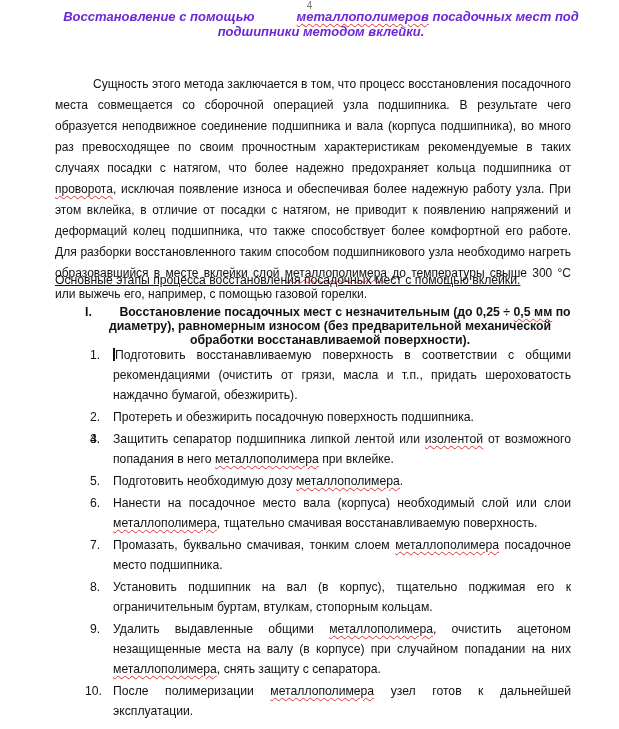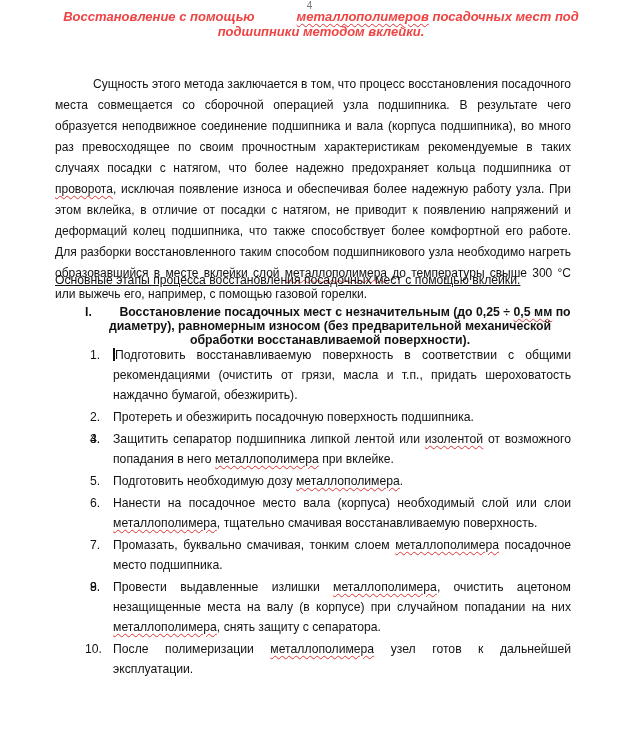--- a/index.html
+++ b/index.html
@@ -1,21 +1,21 @@
 <!DOCTYPE html>
 <html><head>
 <meta charset="utf-8">
 <style>
   html, body { margin: 0; padding: 0; background: #ffffff; }
   body { width: 619px; height: 729px; position: relative; overflow: hidden;
          font-family: "Liberation Sans", sans-serif; color: #111; }
   .page-num { position: absolute; top: 0px; left: 0; width: 619px; text-align: center;
               font-size: 10px; color: #777; }
   .title { position: absolute; top: 9px; left: 60px; width: 522px; text-align: center;
-           font-size: 13px; font-weight: bold; font-style: italic; line-height: 15px; color: #ef4444; }
+           font-size: 13px; font-weight: bold; font-style: italic; line-height: 15px; color: #6d28d9; }
   .title .gap { display: inline-block; width: 42px; }
   .wavy { text-decoration: underline wavy #d33; text-decoration-thickness: 1px; text-underline-offset: 2px; }
   .para { position: absolute; top: 74px; left: 55px; width: 516px;
           font-size: 12px; line-height: 21px; text-align: justify; text-indent: 38px; }
   .subhead { position: absolute; top: 271px; left: 55px; width: 516px; text-align: left;
              font-size: 12.2px; line-height: 18px; }
   .subhead span { text-decoration: underline; }
   .section { position: absolute; top: 305px; left: 80px; width: 500px;
              font-size: 12.3px; font-weight: bold; line-height: 14px; text-align: center; }
   .section .num { position: absolute; left: 5px; top: 0; }
@@ -46,16 +46,16 @@
 </div>
 
 <ol class="steps">
   <li><span class="n">1.</span><span class="cursor"></span><span>Подготовить восстанавливаемую поверхность в соответствии с общими рекомендациями (очистить от грязи, масла и т.п., придать шероховатость наждачно бумагой, обезжирить).</span></li>
   <li><span class="n">2.</span><span>Протереть и обезжирить посадочную поверхность подшипника.</span></li>
   <li><span class="n">3.</span></li>
   <li><span class="n">4.</span><span>Защитить сепаратор подшипника липкой лентой или </span><span class="wavy">изолентой</span><span> от возможного попадания в него </span><span class="wavy">металлополимера</span><span> при вклейке.</span></li>
   <li><span class="n">5.</span><span>Подготовить необходимую дозу </span><span class="wavy">металлополимера</span><span>.</span></li>
   <li><span class="n">6.</span><span>Нанести на посадочное место вала (корпуса) необходимый слой или слои </span><span class="wavy">металлополимера</span><span>, тщательно смачивая восстанавливаемую поверхность.</span></li>
   <li><span class="n">7.</span><span>Промазать, буквально смачивая, тонким слоем </span><span class="wavy">металлополимера</span><span> посадочное место подшипника.</span></li>
-  <li><span class="n">8.</span></li>
-  <li><span class="n">9.</span><span>Провести выдавленные излишки </span><span class="wavy">металлополимера</span><span>, очистить ацетоном незащищенные места на валу (в корпусе) при случайном попадании на них </span><span class="wavy">металлополимера</span><span>, снять защиту с сепаратора.</span></li>
+  <li><span class="n">8.</span><span>Установить подшипник на вал (в корпус), тщательно поджимая его к ограничительным буртам, втулкам, стопорным кольцам.</span></li>
+  <li><span class="n">9.</span><span>Удалить выдавленные общими </span><span class="wavy">металлополимера</span><span>, очистить ацетоном незащищенные места на валу (в корпусе) при случайном попадании на них </span><span class="wavy">металлополимера</span><span>, снять защиту с сепаратора.</span></li>
   <li class="s10"><span class="n">10.</span><span>После полимеризации </span><span class="wavy">металлополимера</span><span> узел готов к дальнейшей эксплуатации.</span></li>
 </ol>
 
 </body></html>

